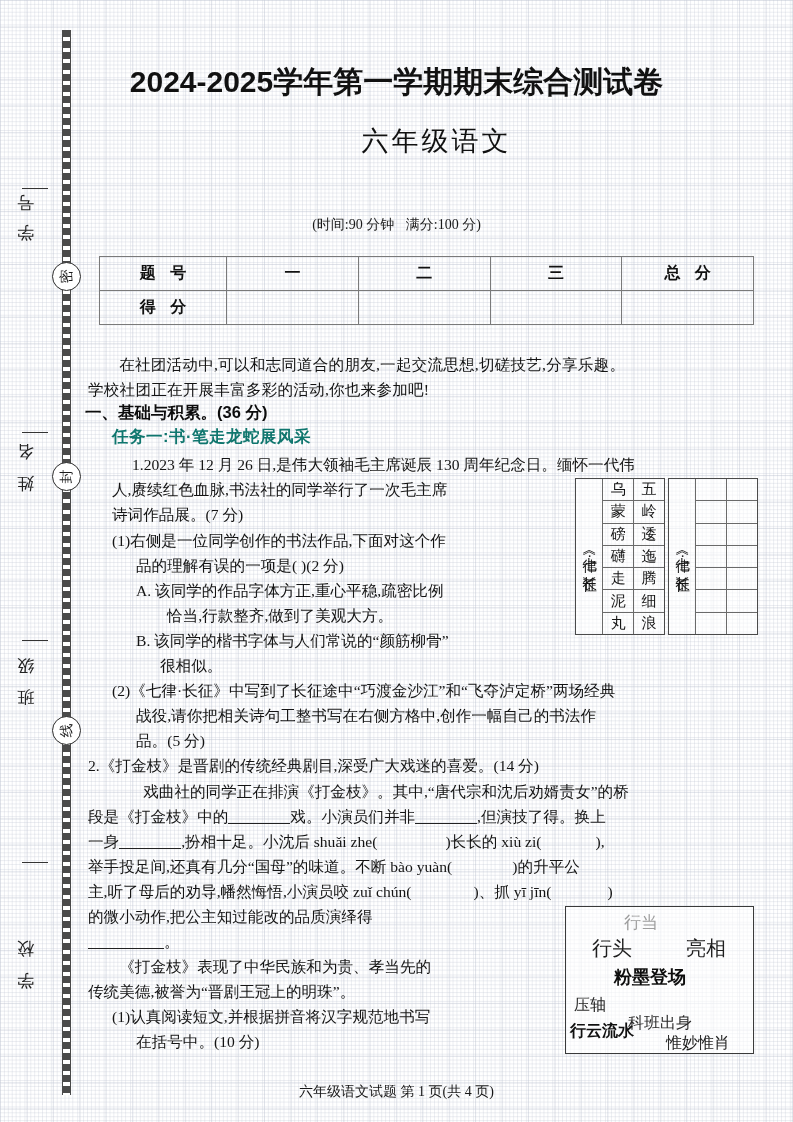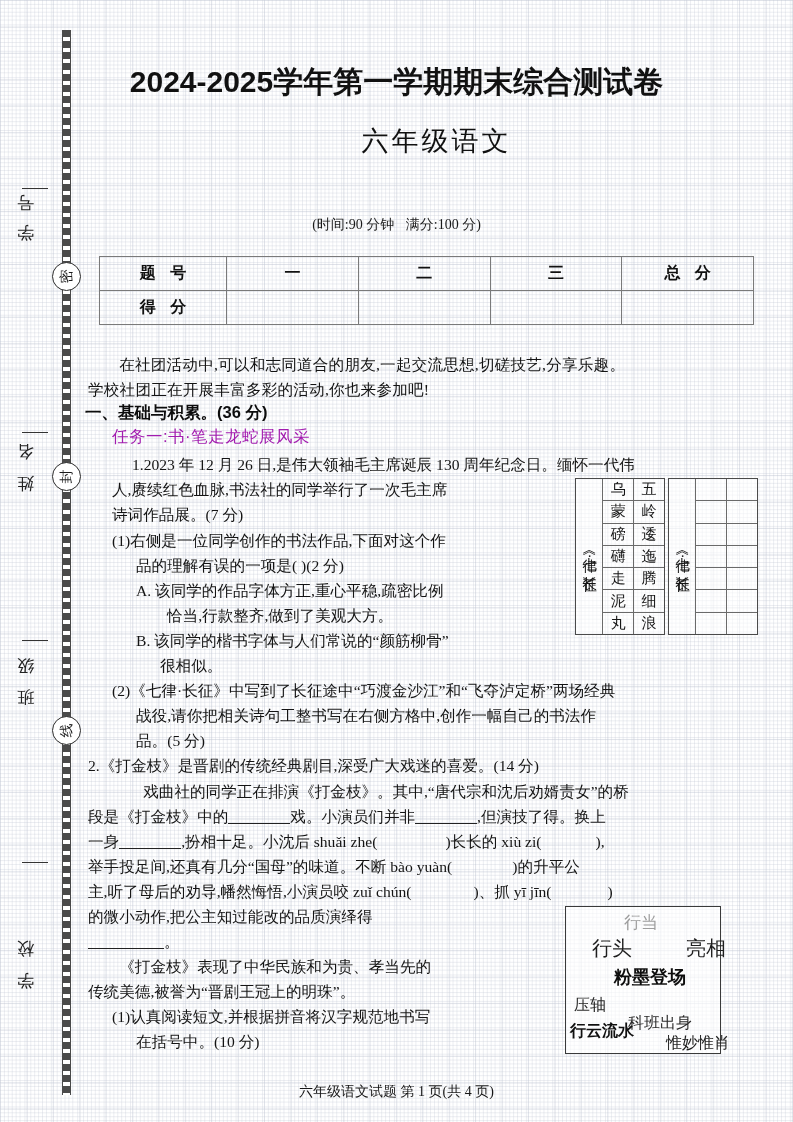--- a/index.html
+++ b/index.html
@@ -176,23 +176,23 @@
   .sec-heading {
     position: absolute;
     font-family: "Liberation Sans", sans-serif;
     font-weight: 700;
     font-size: 16.5px;
     color: #0d0d0d;
   }
   .task-heading {
     position: absolute;
     font-family: "Liberation Sans", sans-serif;
-    font-weight: 400;
+    font-weight: 700;
     font-size: 16.5px;
-    color: #a21caf;
+    color: #0f766e;
     letter-spacing: .5px;
   }
 
   .qblock {
     position: absolute;
     font-family: "Liberation Serif", serif;
     font-size: 15.6px;
     line-height: 25.4px;
     color: #141414;
   }
@@ -241,21 +241,21 @@
     font-family: "Liberation Serif", serif;
     font-size: 14.5px;
     letter-spacing: 1px;
     color: #151515;
   }
 
   
   #word-box {
     position: absolute;
     left: 565px; top: 906px;
-    width: 156px; height: 148px;
+    width: 189px; height: 148px;
     border: 1.4px solid #3a3a3a;
     background: rgba(255,255,255,.6);
     box-sizing: border-box;
   }
   #word-box span {
     position: absolute;
     white-space: nowrap;
   }
 
   .footer {

